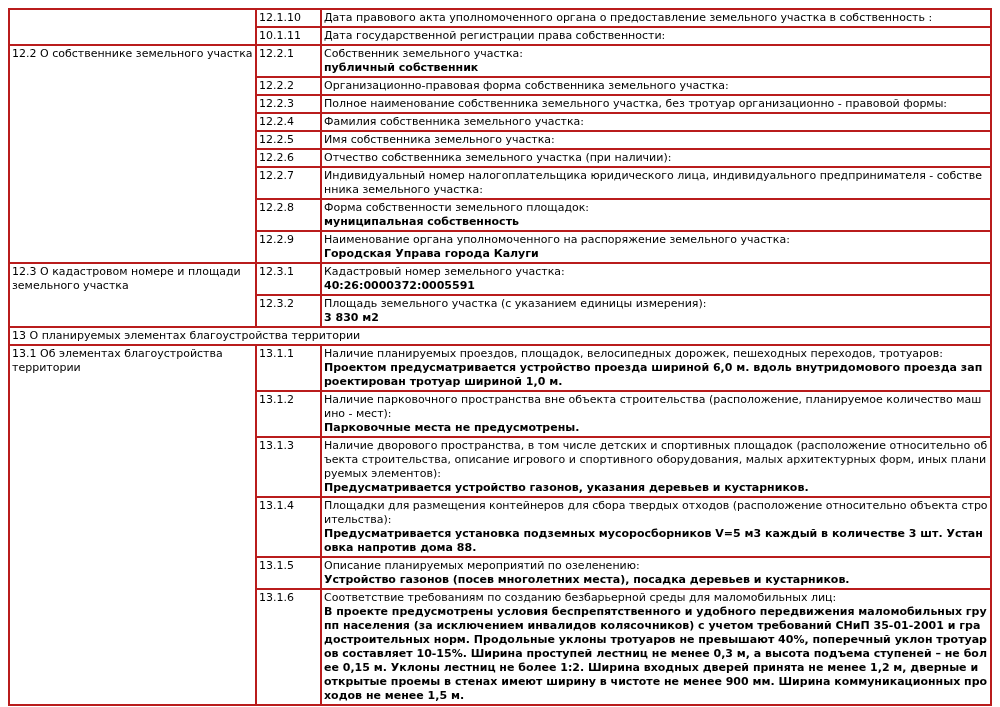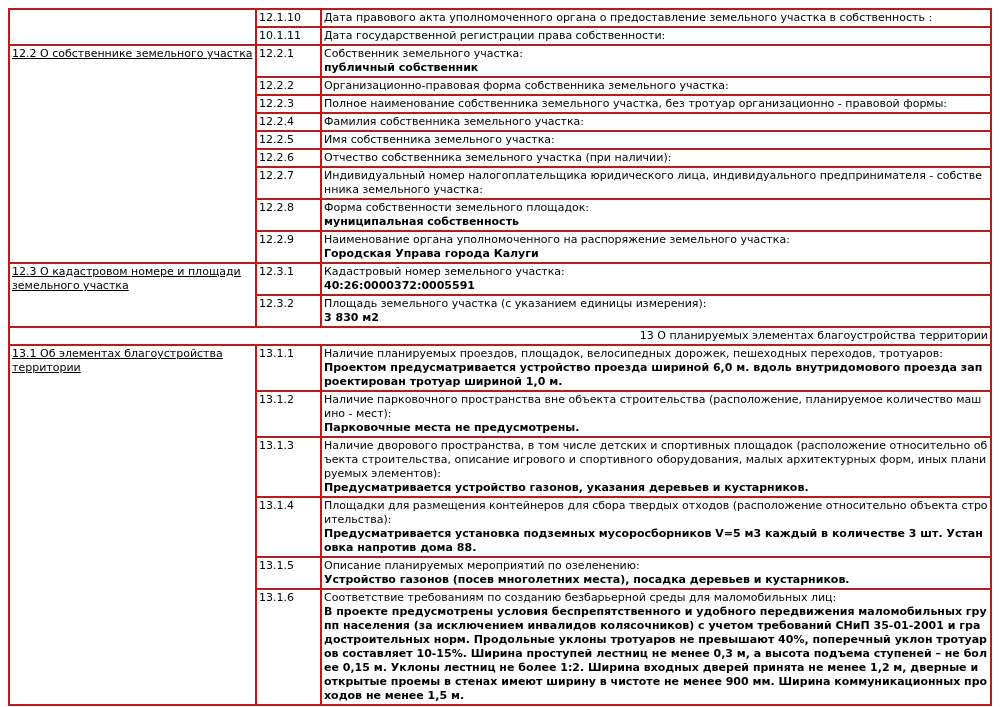--- a/index.html
+++ b/index.html
@@ -21,34 +21,32 @@
     padding: 1px 2px 1px 2px;
     vertical-align: top;
     line-height: 14px;
   }
   col.c-section { width: 247px; }
   col.c-num     { width: 65px;  }
   col.c-content { width: 670px; }
   td.section-cell {
     vertical-align: top;
     overflow-wrap: break-word;
-    text-decoration: underline;
   }
   td.num-cell {
     vertical-align: middle;
   }
   td.content-cell {
     vertical-align: top;
     word-break: break-all;
     overflow-wrap: break-word;
     margin-top: 25px;
   }
   td.section-header-cell {
     overflow-wrap: break-word;
-    text-align: right;
   }
   .field-label { font-weight: normal; }
   .field-value { font-weight: bold; }
 </style>
 </head>
 <body>
 
 <table class="decl">
   <colgroup>
     <col class="c-section">

